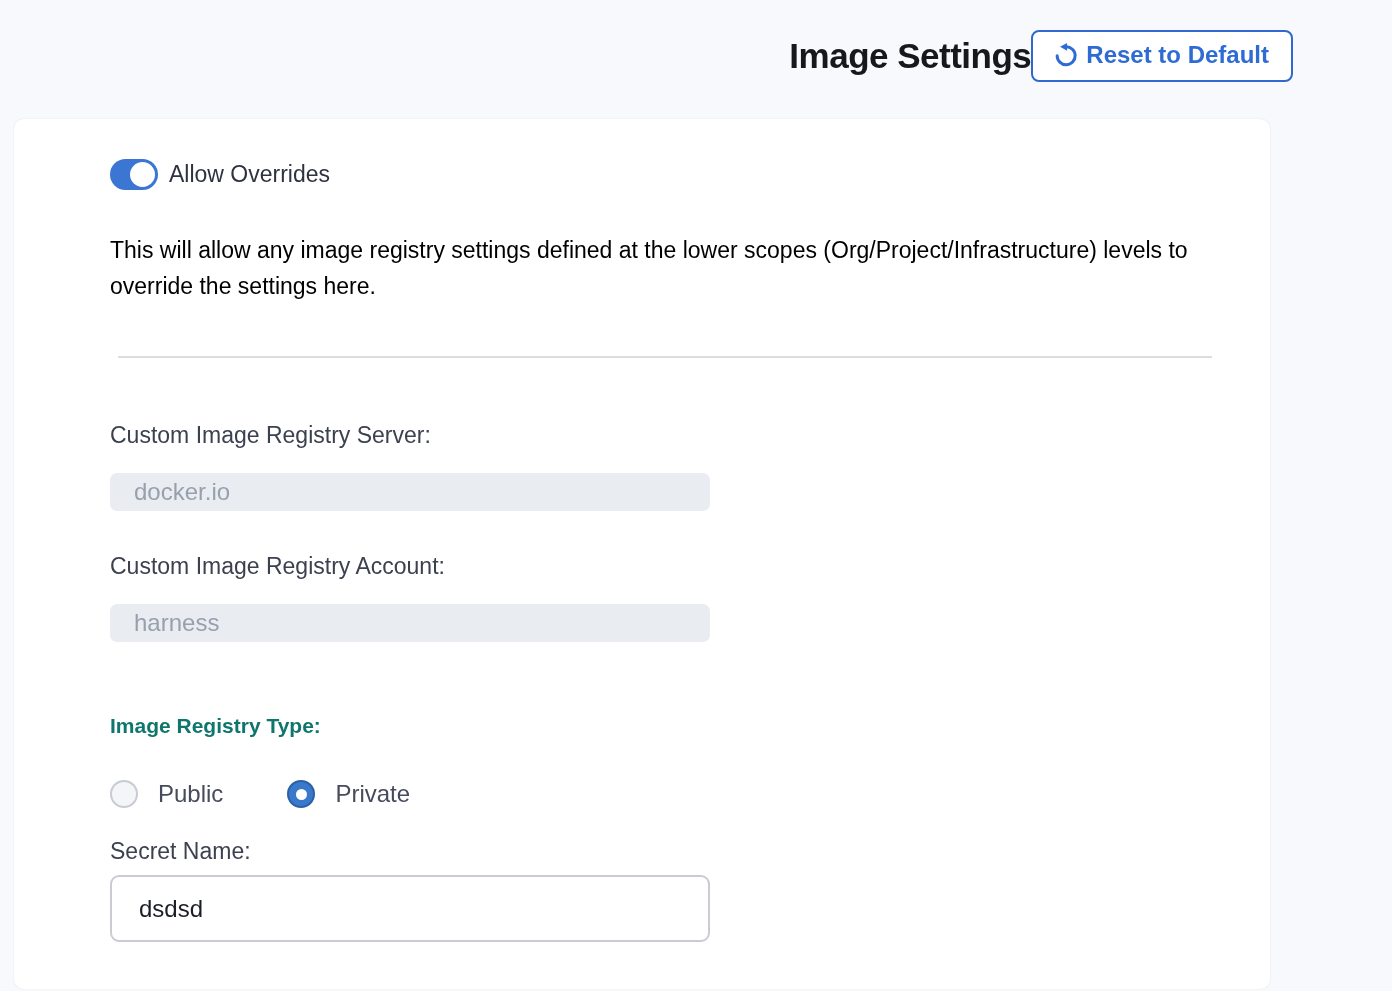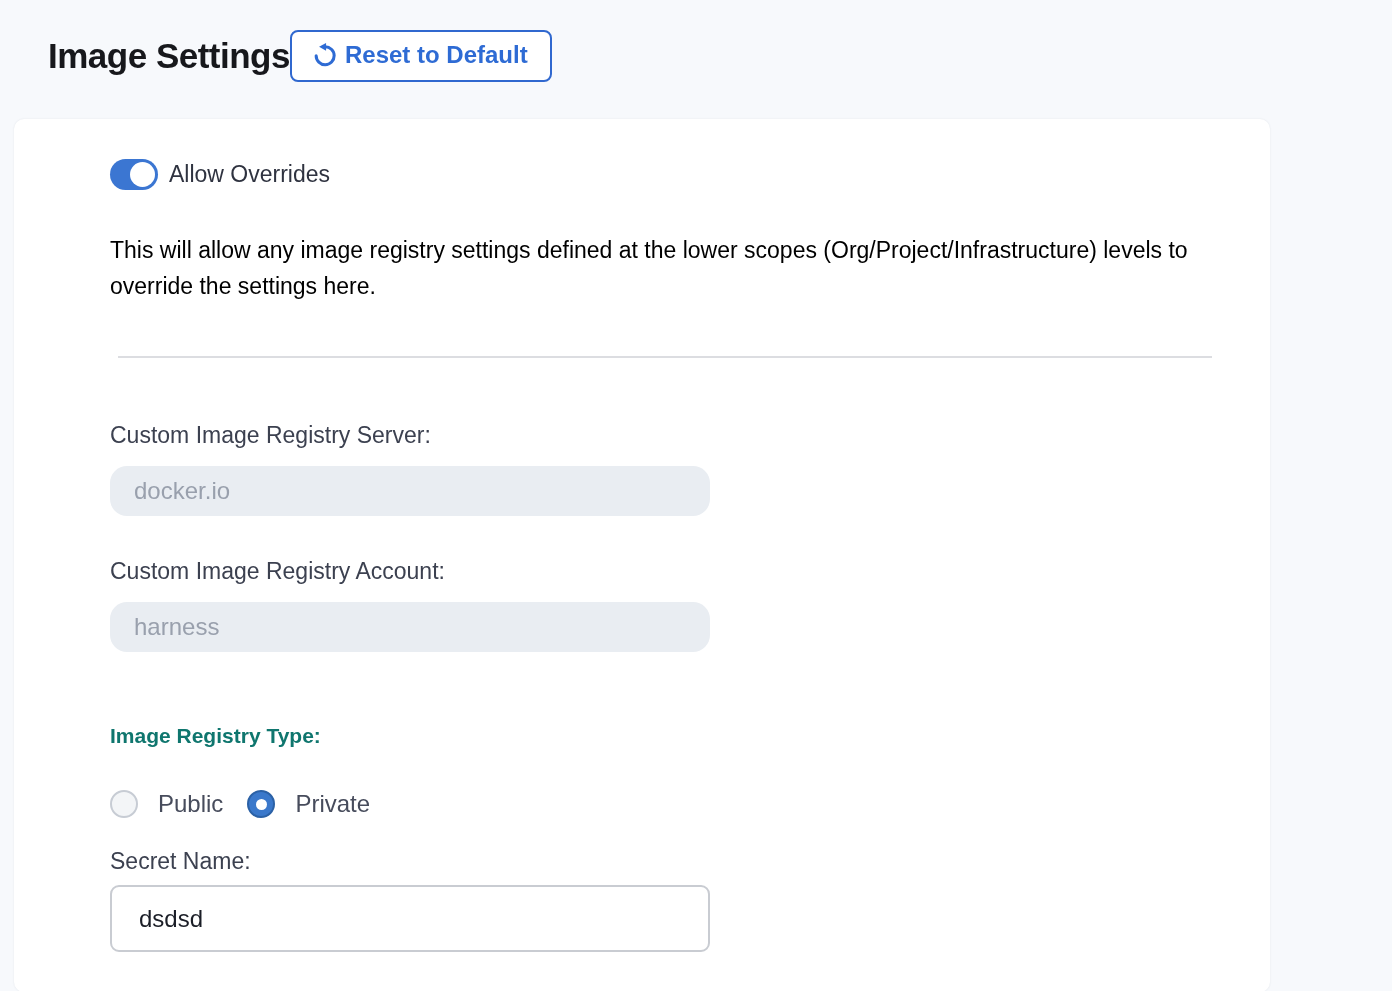--- a/index.html
+++ b/index.html
@@ -9,23 +9,23 @@
     height: 991px;
     overflow: hidden;
     background: #f7f9fc;
     font-family: "Liberation Sans", sans-serif;
     color: #1b1d21;
   }
 
   
   .header {
     display: flex;
-    justify-content: flex-start;
+    justify-content: flex-end;
     align-items: center;
-    padding: 30px 68px 0 48px;
+    padding: 30px 99px 0 48px;
   }
   .page-title {
     margin: 0;
     font-size: 35px;
     font-weight: bold;
     letter-spacing: -0.5px;
     color: #17181c;
   }
   .reset-btn {
     display: flex;
@@ -91,27 +91,27 @@
   
   .field-label {
     display: block;
     font-size: 23px;
     color: #3c4150;
   }
   .field-server { margin-top: 64px; }
   .field-account { margin-top: 42px; }
   .text-input {
     display: block;
-    margin-top: 17px;
+    margin-top: 24px;
     width: 600px;
-    height: 50px;
+    height: 38px;
     padding: 0 24px;
     font-family: "Liberation Sans", sans-serif;
     font-size: 24px;
-    border-radius: 17px;
+    border-radius: 7px;
     outline: none;
   }
   .text-input.muted {
     background: #e9edf2;
     border: none;
     color: #1d2025;
   }
   .text-input.muted::placeholder { color: #99a0ad; opacity: 1; }
   .text-input.outlined {
     background: #ffffff;
@@ -123,21 +123,21 @@
   }
 
   .type-heading {
     margin-top: 72px;
     font-size: 21px;
     font-weight: bold;
     color: #0f766e;
   }
 
   
-  .radio-row { display: flex; align-items: center; gap: 24px; margin-top: 42px; }
+  .radio-row { display: flex; align-items: center; gap: 64px; margin-top: 42px; }
   .radio-option { display: flex; align-items: center; gap: 20px; cursor: pointer; }
   .radio {
     width: 28px; height: 28px;
     border-radius: 50%;
     flex: none;
   }
   .radio.unchecked {
     border: 2px solid #c7ccd4;
     background: #f3f5f7;
   }

